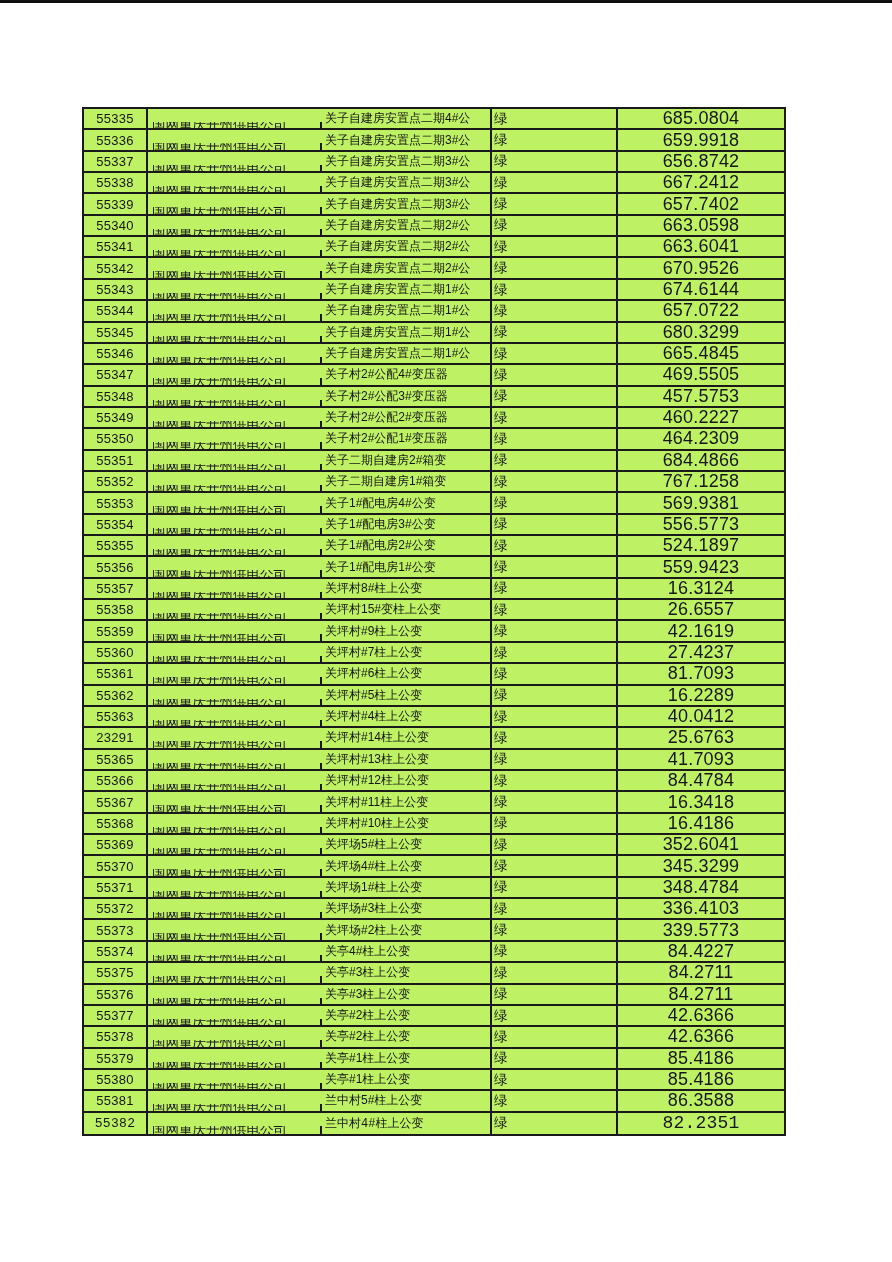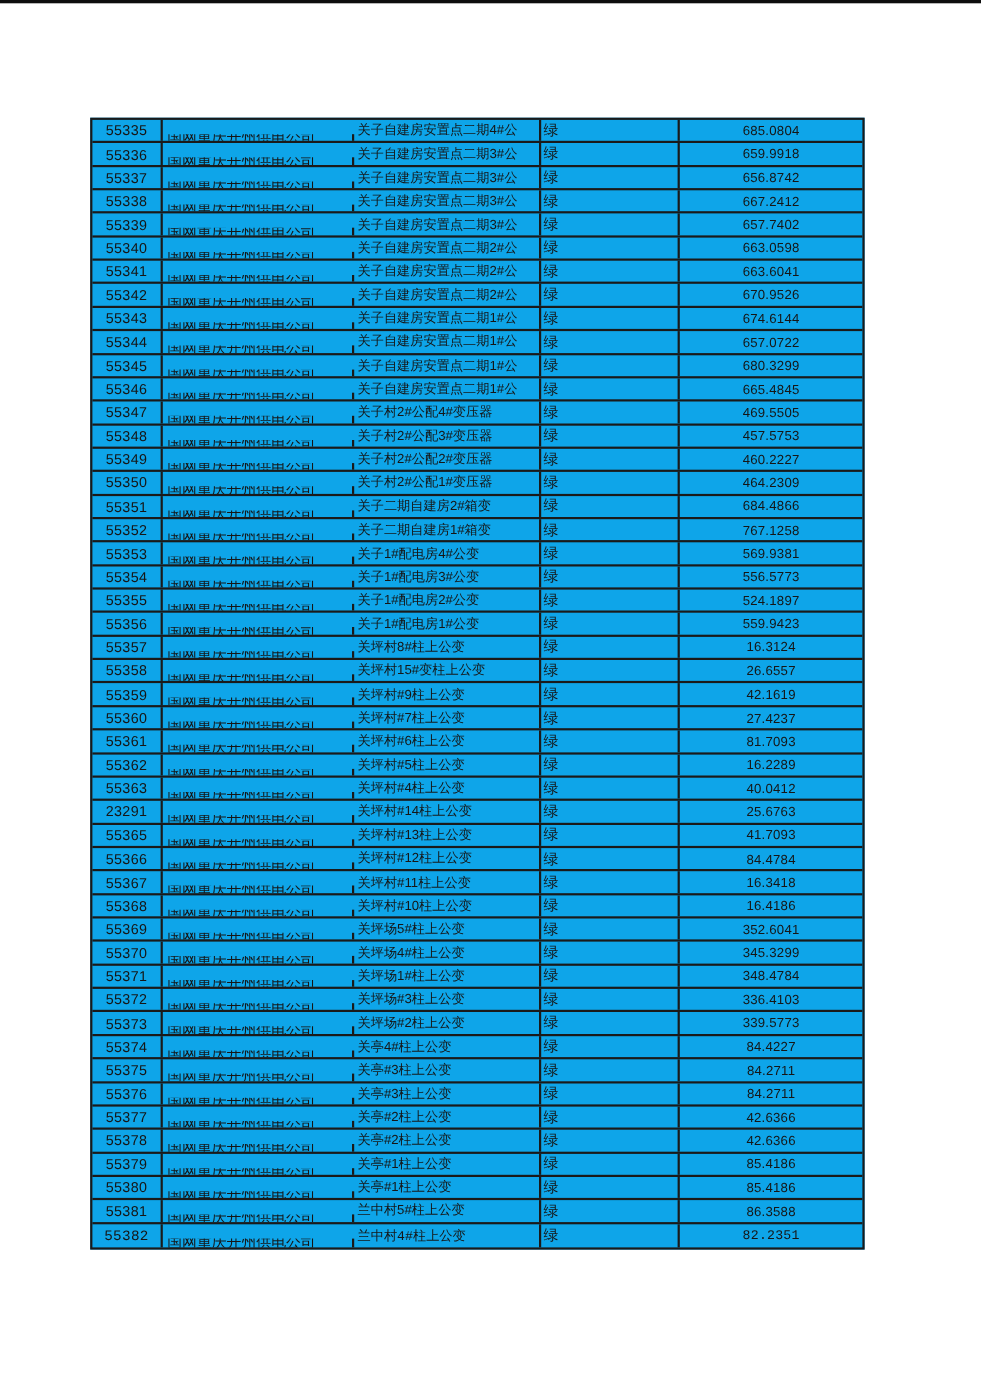--- a/index.html
+++ b/index.html
@@ -26,21 +26,21 @@
   .data-table {
     position: absolute;
     left: 82px;
     top: 107px;
     width: 704px;
     height: 1029px;
     box-sizing: border-box;
     border: 2px solid #1a1a1a;
     display: grid;
     grid-template-rows: repeat(48, 1fr);
-    background: #0ea5e9;
+    background: #bef264;
   }
   .row {
     display: grid;
     grid-template-columns: 64px 174px 170px 126px 1fr;
     border-bottom: 2px solid #1a1a1a;
     box-sizing: border-box;
     min-height: 0;
   }
   .row:last-child {
     border-bottom: none;
@@ -71,21 +71,21 @@
   .c-device {
     padding-left: 3px;
     font-size: 12px;
   }
   .c-status {
     padding-left: 2px;
     font-size: 13.5px;
   }
   .c-value {
     justify-content: center;
-    font-size: 12px;
+    font-size: 18px;
     letter-spacing: 0.2px;
     text-align: right;
   }
 </style>
 </head>
 <body>
 
 <div class="top-line"></div>
 
 <div class="data-table">

